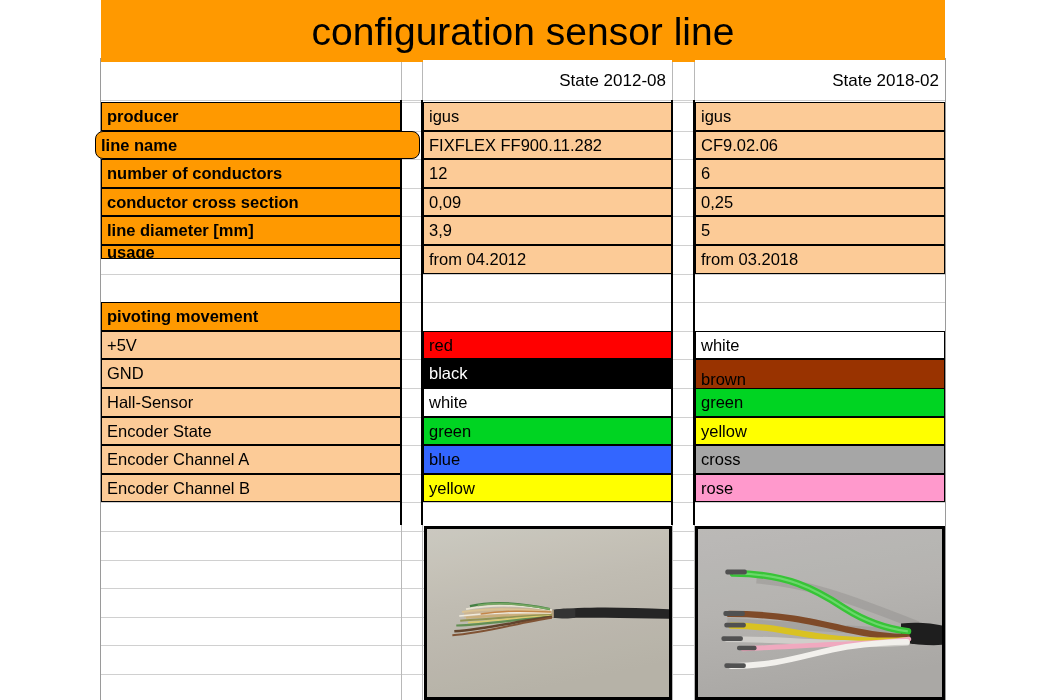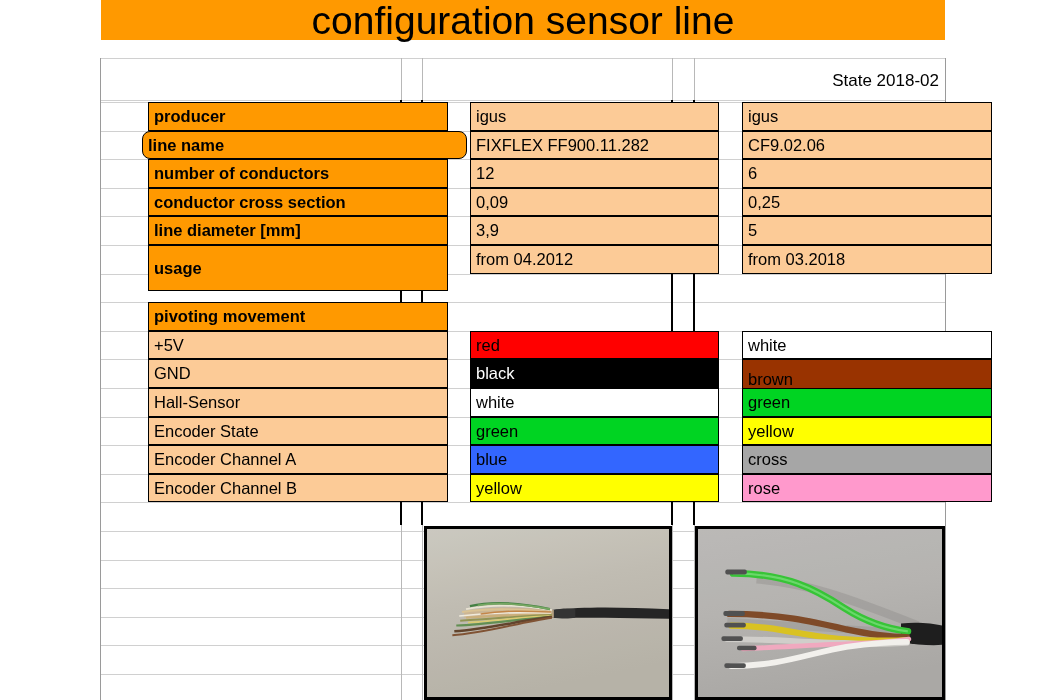--- a/index.html
+++ b/index.html
@@ -19,21 +19,21 @@
     height: 700px;
     background: #ffffff;
   }
 
   
   .title-bar {
     position: absolute;
     left: 101px;
     top: 0px;
     width: 844px;
-    height: 40px;
+    height: 62px;
     background: #ff9900;
     display: flex;
     align-items: center;
     justify-content: center;
     box-sizing: border-box;
   }
   .title-text {
     font-size: 39px;
     color: #000000;
     letter-spacing: 0px;
@@ -45,21 +45,21 @@
   .cell {
     position: absolute;
     box-sizing: border-box;
     font-size: 16.5px;
     line-height: 1;
     display: flex;
     align-items: center;
     white-space: nowrap;
     overflow: hidden;
   }
-  .cell.pad { padding-left: 5px; margin-left: 47px; }
+  .cell.pad { padding-left: 5px; }
   .cell.rightal { justify-content: flex-end; padding-right: 6px; }
 
   .lbl-orange {
     background: #ff9900;
     color: #000000;
     font-weight: bold;
     border: 1px solid #000000;
   }
   .val-peach {
     background: #fccb97;
@@ -146,39 +146,40 @@
       <div class="heavy-v" style="left: 400px; top: 100px; height: 425px; background: rgb(0, 0, 0);"></div>
       <div class="heavy-v" style="left: 421px; top: 100px; height: 425px; background: rgb(0, 0, 0);"></div>
       <div class="heavy-v" style="left: 671px; top: 100px; height: 425px; background: rgb(0, 0, 0);"></div>
       <div class="heavy-v" style="left: 693px; top: 100px; height: 425px; background: rgb(0, 0, 0);"></div>
     </div>
 
   <div class="title-bar">
     <span class="title-text">configuration sensor line</span>
   </div>
 
+  <div class="cell hdr-cell rightal" style="left:423px; top:60px; width:249px; height:40px;">State 2012-08</div>
   <div class="cell hdr-cell rightal" style="left:695px; top:60px; width:250px; height:40px;">State 2018-02</div>
 
   <div id="tablebody">
       <div class="cell pad lbl-orange" style="left: 101px; top: 102px; width: 300px; height: 28.6px;">producer</div>
       <div class="cell pad val-peach" style="left: 423px; top: 102px; width: 249px; height: 28.6px;">igus</div>
       <div class="cell pad val-peach" style="left: 695px; top: 102px; width: 250px; height: 28.6px;">igus</div>
       <div class="cell pad lbl-orange" style="left: 95px; top: 130.6px; width: 325px; height: 28.6px; border-radius: 8px;">line name</div>
       <div class="cell pad val-peach" style="left: 423px; top: 130.6px; width: 249px; height: 28.6px;">FIXFLEX FF900.11.282</div>
       <div class="cell pad val-peach" style="left: 695px; top: 130.6px; width: 250px; height: 28.6px;">CF9.02.06</div>
       <div class="cell pad lbl-orange" style="left: 101px; top: 159.2px; width: 300px; height: 28.6px;">number of conductors</div>
       <div class="cell pad val-peach" style="left: 423px; top: 159.2px; width: 249px; height: 28.6px;">12</div>
       <div class="cell pad val-peach" style="left: 695px; top: 159.2px; width: 250px; height: 28.6px;">6</div>
       <div class="cell pad lbl-orange" style="left: 101px; top: 187.8px; width: 300px; height: 28.6px;">conductor cross section</div>
       <div class="cell pad val-peach" style="left: 423px; top: 187.8px; width: 249px; height: 28.6px;">0,09</div>
       <div class="cell pad val-peach" style="left: 695px; top: 187.8px; width: 250px; height: 28.6px;">0,25</div>
       <div class="cell pad lbl-orange" style="left: 101px; top: 216.4px; width: 300px; height: 28.6px;">line diameter [mm]</div>
       <div class="cell pad val-peach" style="left: 423px; top: 216.4px; width: 249px; height: 28.6px;">3,9</div>
       <div class="cell pad val-peach" style="left: 695px; top: 216.4px; width: 250px; height: 28.6px;">5</div>
-      <div class="cell pad lbl-orange" style="left: 101px; top: 245px; width: 300px; height: 46px;">usage</div>
+      <div class="cell pad lbl-orange" style="left: 101px; top: 245px; width: 300px; height: 14px;">usage</div>
       <div class="cell pad val-peach" style="left: 423px; top: 245px; width: 249px; height: 28.6px;">from 04.2012</div>
       <div class="cell pad val-peach" style="left: 695px; top: 245px; width: 250px; height: 28.6px;">from 03.2018</div>
       <div class="cell pad lbl-orange" style="left: 101px; top: 302.2px; width: 300px; height: 28.6px;">pivoting movement</div>
       <div class="cell pad lbl-peach" style="left: 101px; top: 330.8px; width: 300px; height: 28px;">+5V</div>
       <div class="cell pad wire" style="left: 423px; top: 330.8px; width: 249px; height: 28.6px; background: rgb(255, 0, 0); color: rgb(0, 0, 0);">red</div>
       <div class="cell pad wire" style="left: 695px; top: 330.8px; width: 250px; height: 28.6px; background: rgb(255, 255, 255); color: rgb(0, 0, 0);">white</div>
       <div class="cell pad lbl-peach" style="left: 101px; top: 359.4px; width: 300px; height: 28.6px;">GND</div>
       <div class="cell pad wire" style="left: 423px; top: 359.4px; width: 249px; height: 28.6px; background: rgb(0, 0, 0); color: rgb(255, 255, 255);">black</div>
       <div class="cell pad wire" style="left: 695px; top: 359.4px; width: 250px; height: 39px; background: rgb(153, 51, 0); color: rgb(0, 0, 0);">brown</div>
       <div class="cell pad lbl-peach" style="left: 101px; top: 388px; width: 300px; height: 28.6px;">Hall-Sensor</div>

